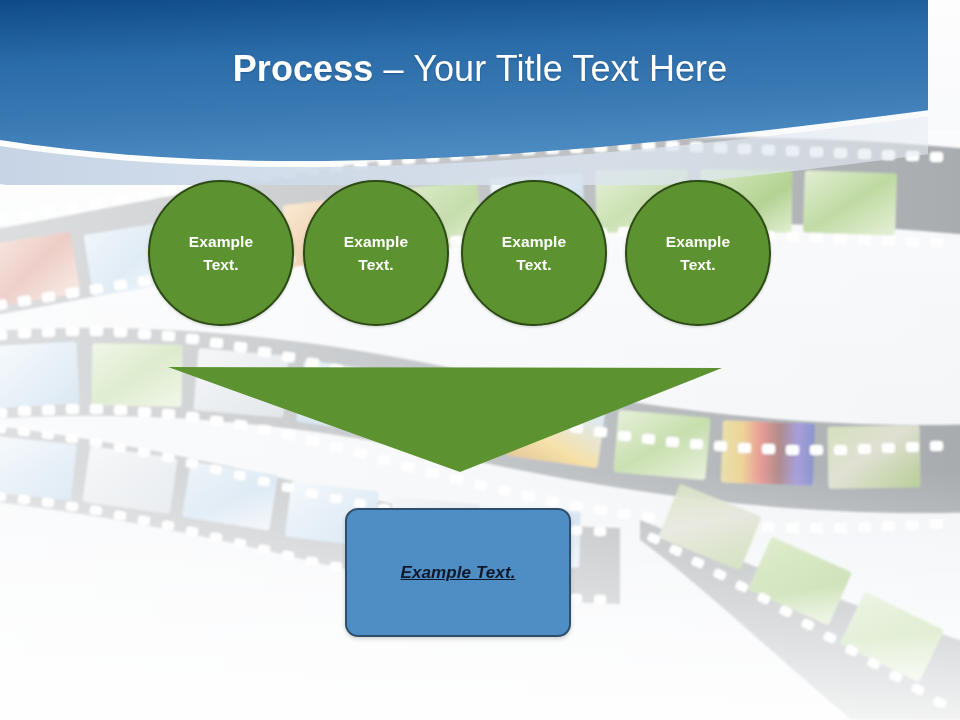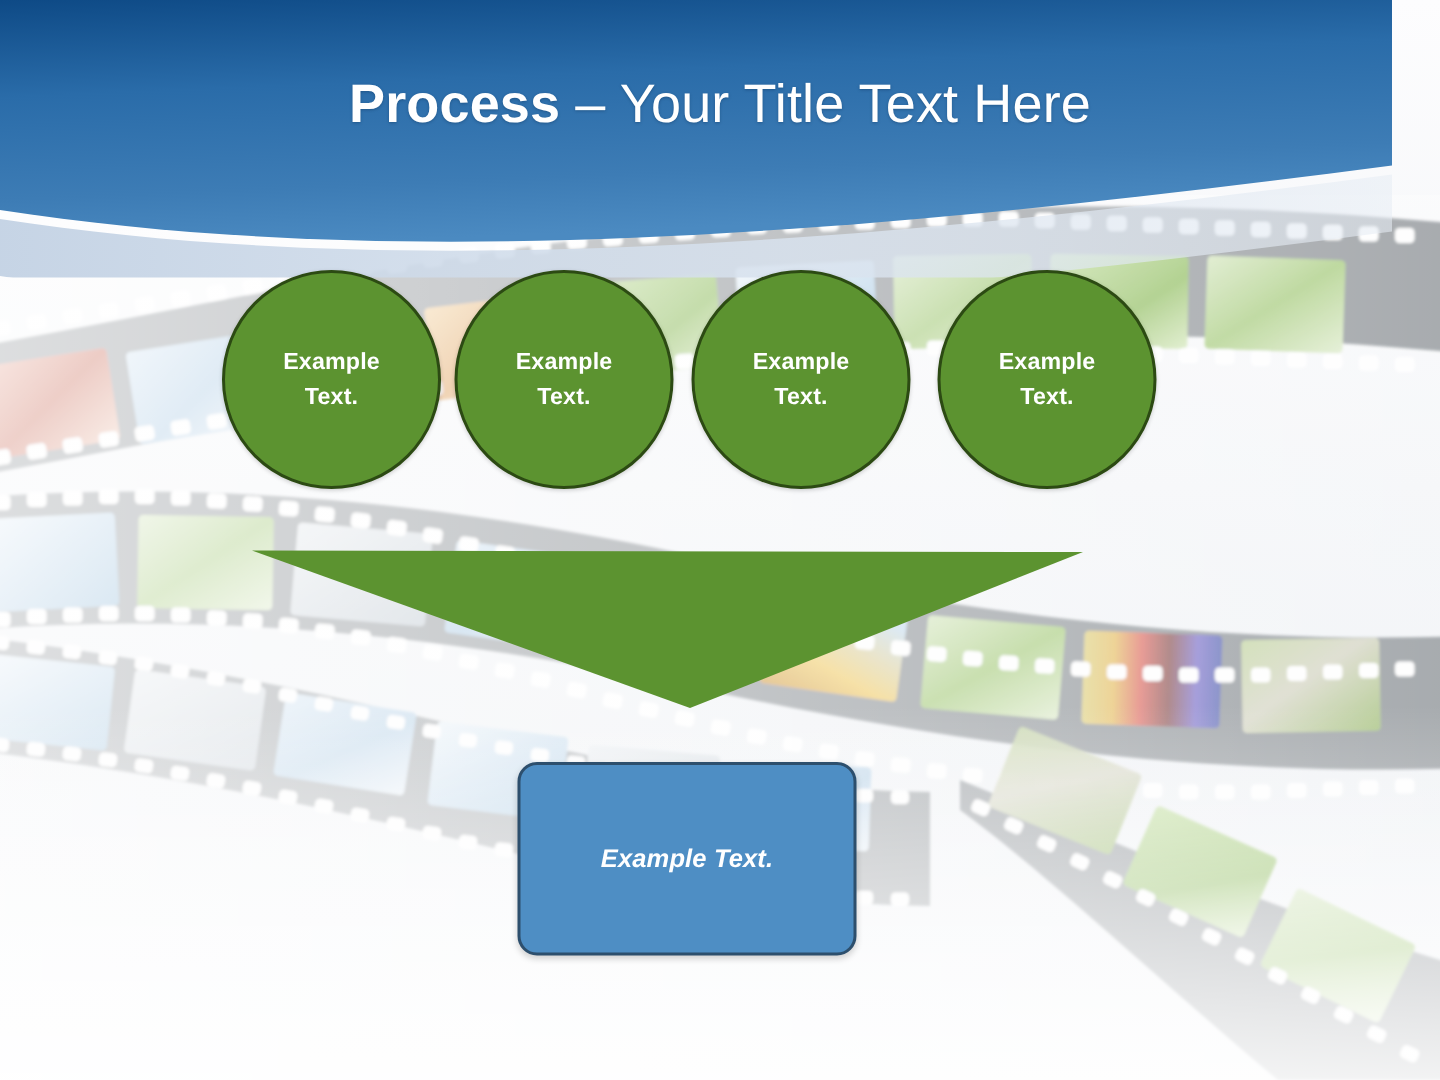--- a/index.html
+++ b/index.html
@@ -103,27 +103,28 @@
     border-radius: 13px;
     background: #4e8ec4;
     border: 2px solid #2d4f6d;
     box-sizing: border-box;
     display: flex;
     align-items: center;
     justify-content: center;
     box-shadow: 0 2px 4px rgba(0,0,0,0.17);
   }
   .bluebox-label {
-    color: #ffffff;
+    color: #0f172a;
     font-weight: bold;
     font-style: italic;
     font-size: 17px;
     line-height: 22px;
     text-align: center;
     letter-spacing: 0.1px;
+    text-decoration: underline;
   }
 </style>
 </head>
 <body>
 
 <div id="slide">
 
   <div class="film-layer">
     <svg class="strip" width="960" height="720" viewBox="0 0 960 720">
       <defs>

